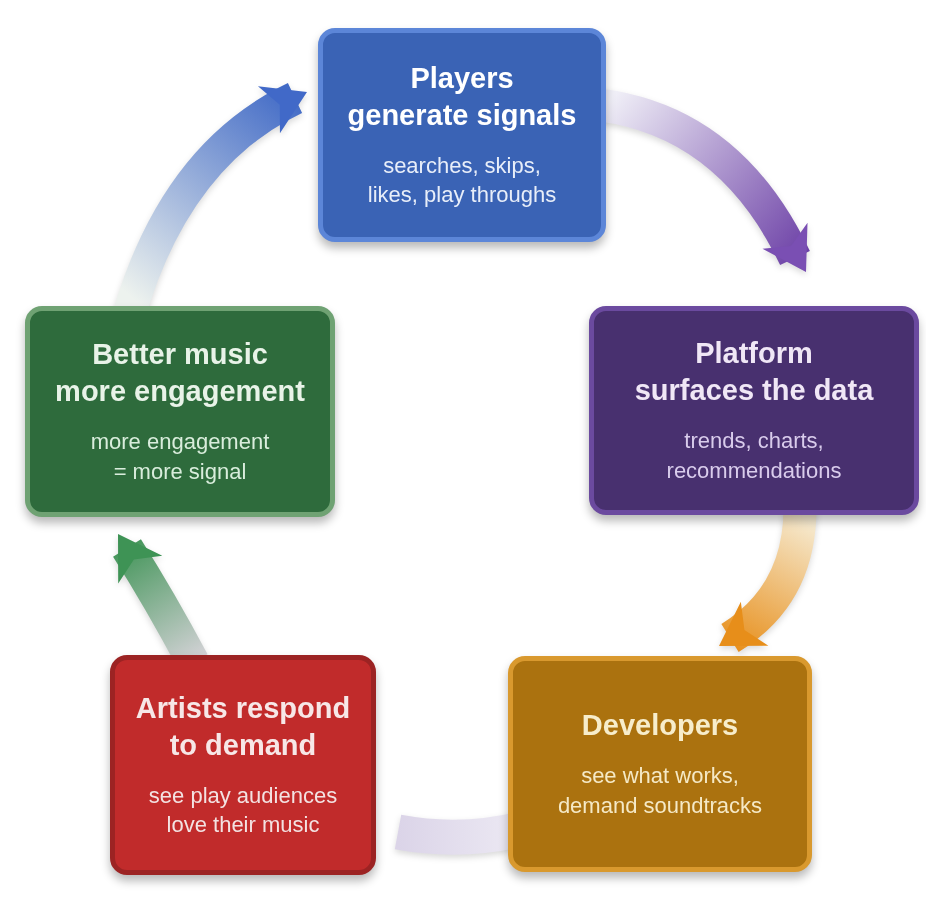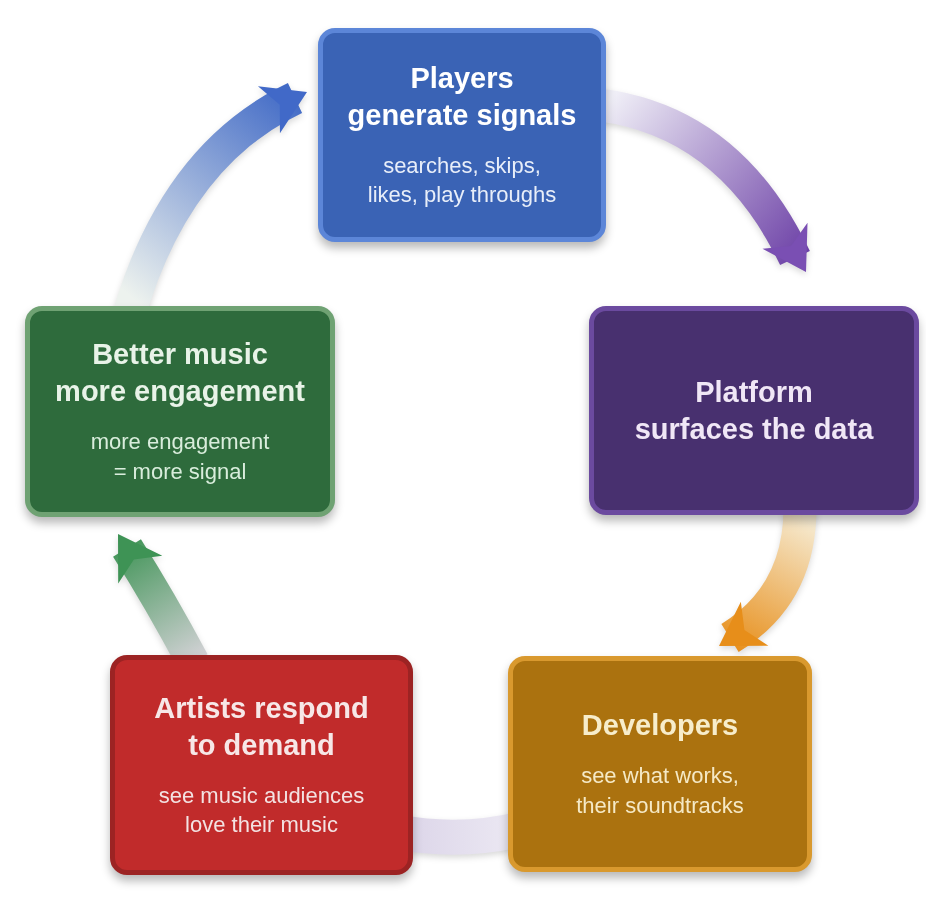--- a/index.html
+++ b/index.html
@@ -23,21 +23,21 @@
   }
   .node .title{
     font-weight:bold;font-size:29px;line-height:1.27;color:var(--title);
   }
   .node .subtitle{
     font-size:22px;line-height:1.35;color:var(--sub);margin-top:17px;
   }
   .node-players   {left:318px;top:28px; width:288px;height:214px;}
   .node-platform  {left:589px;top:306px;width:330px;height:209px;}
   .node-developers{left:508px;top:656px;width:304px;height:216px;}
-  .node-artists   {left:110px;top:655px;width:303px;height:220px;}
+  .node-artists   {left:110px;top:655px;width:266px;height:220px;}
   .node-better    {left:25px; top:306px;width:310px;height:211px;}
 </style>
 </head>
 <body style="background: rgb(255, 255, 255);">
 
 <div class="stage">
 
   <svg class="arrows-layer" width="926" height="903" viewBox="0 0 926 903">
     <defs>
       <linearGradient id="grad-a" gradientUnits="userSpaceOnUse" x1="135" y1="300" x2="300" y2="100">
@@ -86,39 +86,43 @@
       <div>searches, skips,</div>
       <div>likes, play throughs</div>
     </div>
   </div>
 
   <div class="node node-platform" style="--fill: #48306f; --border: #6b4a9f; --title: #f0e7f6; --sub: #d9ccec;">
     <div class="title">
       <div>Platform</div>
       <div>surfaces the data</div>
     </div>
+    <div class="subtitle">
+      <div>trends, charts,</div>
+      <div>recommendations</div>
+    </div>
   </div>
 
   <div class="node node-developers" style="--fill: #ab720f; --border: #d9992e; --title: #f7edcb; --sub: #f5e9c6;">
     <div class="title">
       <div>Developers</div>
     </div>
     <div class="subtitle">
       <div>see what works,</div>
-      <div>their soundtracks</div>
+      <div>demand soundtracks</div>
     </div>
   </div>
 
   <div class="node node-artists" style="--fill: #c12b2b; --border: #9c2323; --title: #f7e7e7; --sub: #f3e2e2;">
     <div class="title">
       <div>Artists respond</div>
       <div>to demand</div>
     </div>
     <div class="subtitle">
-      <div>see music audiences</div>
+      <div>see play audiences</div>
       <div>love their music</div>
     </div>
   </div>
 
   <div class="node node-better" style="--fill: #2e6b3c; --border: #6fa273; --title: #e8f3e8; --sub: #d9eddc;">
     <div class="title">
       <div>Better music</div>
       <div>more engagement</div>
     </div>
     <div class="subtitle">

